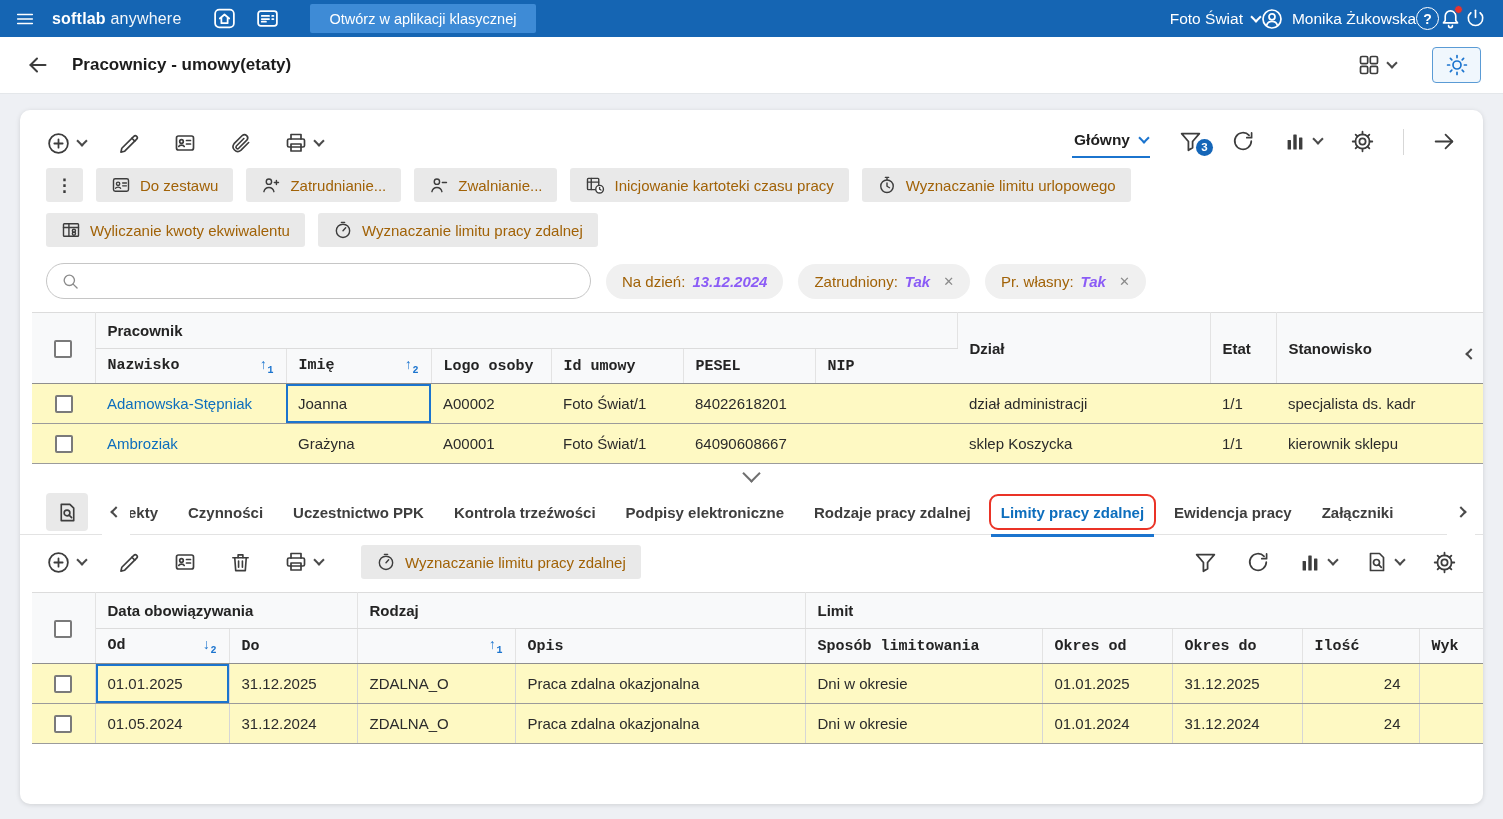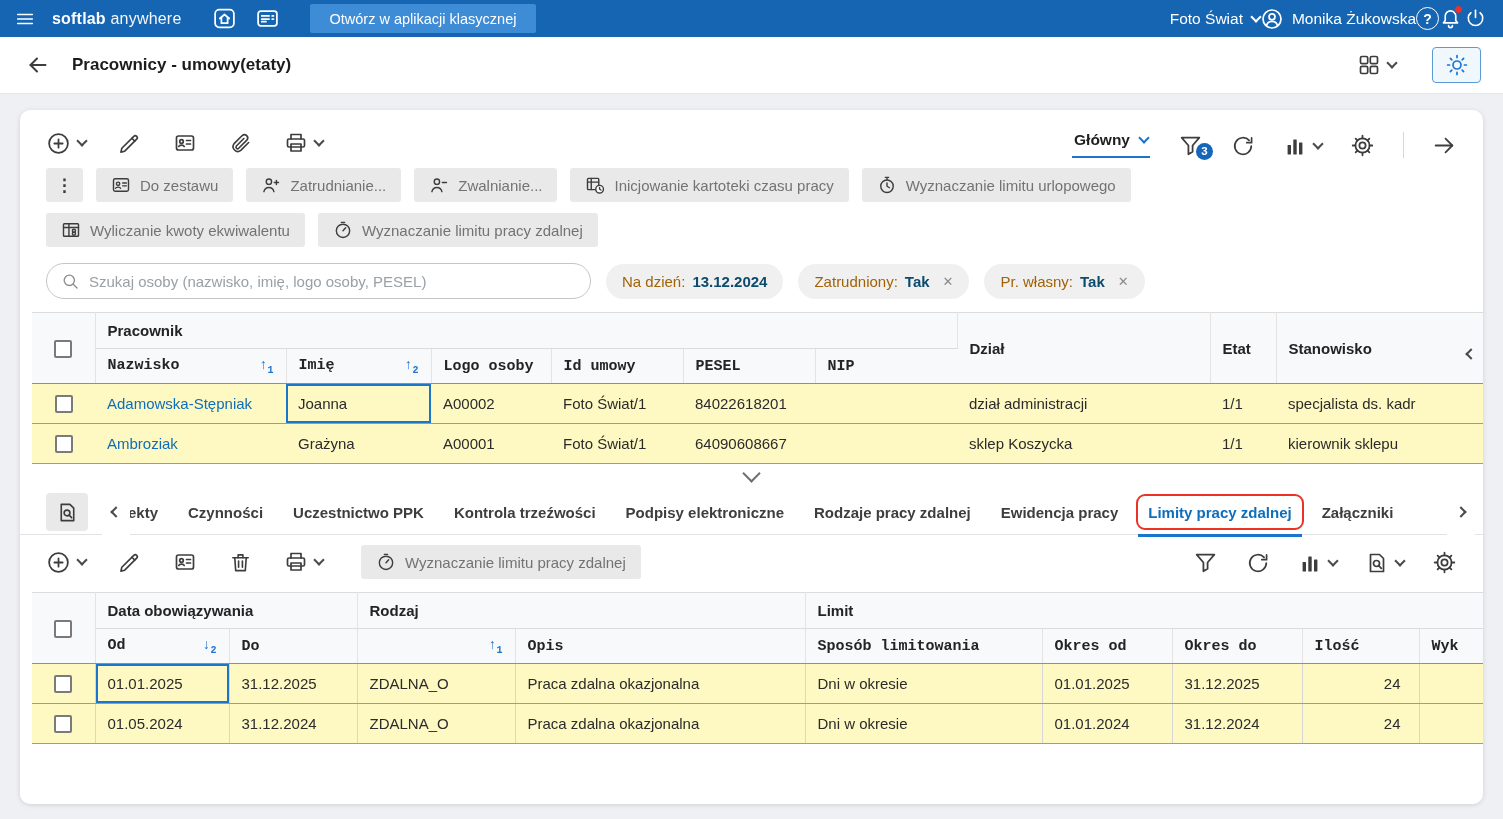--- a/index.html
+++ b/index.html
@@ -48,43 +48,43 @@
   .assist-btn { width:49px; height:36px; border:1.5px solid #5a9bd5; background:#f0f7fd; border-radius:4px;
                 display:flex; align-items:center; justify-content:center; cursor:pointer; }
 
   
   .card { margin:16px 20px 0; height:694px; background:#fff; border-radius:10px;
           box-shadow:0 1px 5px rgba(0,0,0,.13); position:relative; overflow:hidden; padding-top:8px; }
 
   .tb-row { display:flex; align-items:center; padding:6px 26px 0 26px; height:44px; }
   .ig { display:flex; align-items:center; gap:7px; margin-right:32px; cursor:pointer; }
   .ig.solo { margin-right:32px; }
-  .tbr-right { margin-left:auto; display:flex; align-items:flex-end; gap:28px; }
+  .tbr-right { margin-left:auto; display:flex; align-items:flex-start; gap:28px; }
   .view-sel { display:flex; align-items:center; gap:10px; padding:2px 2px 7px; border-bottom:2px solid #1b74ce; cursor:pointer; }
   .view-sel .lbl { font-weight:700; color:#1f1f1f; font-size:15.5px; }
   .funnel-wrap { position:relative; cursor:pointer; }
   .badge { position:absolute; top:10px; right:-10px; min-width:17px; height:17px; border-radius:50%; background:#1566b8;
            color:#fff; font-size:11.5px; font-weight:700; display:flex; align-items:center; justify-content:center; }
   .vdiv { width:1px; height:26px; background:#d7d7d7; }
 
   .actions { display:flex; align-items:center; gap:13px; padding:6px 26px 0; }
   .actions.second { padding-top:11px; }
   .dots-btn { width:37px; height:34px; background:#e9e9e9; border:none; border-radius:3px; font-size:17px; font-weight:700;
               color:#3a3a3a; cursor:pointer; font-family:inherit; }
   .act-btn { height:34px; background:#e9e9e9; border:none; border-radius:3px; display:inline-flex; align-items:center;
-             gap:9px; padding:0 15px; font-size:15px; color:#737373; font-family:inherit; cursor:pointer; white-space:nowrap; }
+             gap:9px; padding:0 15px; font-size:15px; color:#a16207; font-family:inherit; cursor:pointer; white-space:nowrap; }
 
   .filterbar { display:flex; align-items:center; gap:15px; padding:16px 26px 0; }
   .searchbox { width:545px; height:36px; border:1px solid #c6c6c6; border-radius:18px; display:flex; align-items:center;
                padding:0 14px; gap:9px; background:#fff; }
   .searchbox input { border:none; outline:none; flex:1; font-size:15px; font-family:inherit; color:#333; background:transparent; }
   .searchbox input::placeholder { color:#9aa0a6; }
   .chip { height:35px; background:#f0f0f0; border-radius:18px; display:flex; align-items:center; padding:0 16px; gap:7px;
           cursor:pointer; white-space:nowrap; }
-  .chip .cl { color:#a16207; } .chip .cv { font-weight:700; color:#0c4a6e; }
+  .chip .cl { color:#a16207; } .chip .cv { font-weight:700; color:#8b5cf6;font-style:italic; }
   .chip .x { color:#8a8a8a; font-size:13px; margin-left:6px; cursor:pointer; }
 
   
   .tblwrap { margin:13px 0 0 12px; overflow:hidden; position:relative; width:1451px; }
   table.t { border-collapse:collapse; table-layout:fixed; font-size:15px; }
   .t-upper { width:1480px; } .t-lower { width:1500px; }
   .t thead th { background:#f8f9fa; font-weight:700; color:#242424; text-align:left; padding:0 12px;
                 border-top:1px solid #dcdcdc; border-right:1px solid #e3e3e3; border-bottom:1px solid #8f8f8f; }
   .t thead th:last-child { border-right:none; }
   .t thead th.grp { border-bottom:1px solid #dcdcdc; height:36px; }
@@ -353,21 +353,20 @@
       <span>Wyznaczanie limitu pracy zdalnej</span>
     </button>
   </div>
 
   <div class="filterbar">
     <div class="searchbox">
       <svg class="ic" width="19" height="19" viewBox="0 0 24 24" style="stroke:#8b8b8b">
           <circle cx="10.5" cy="10.5" r="6.5"></circle>
           <path d="M15.3 15.3l5 5"></path>
         </svg>
-      <input type="text" placeholder="Szukaj osoby (nazwisko, imię, logo osoby, PESEL)" style="">
     </div>
     <div class="chip">
       <span class="cl">Na dzień:</span>
       <span class="cv">13.12.2024</span>
     </div>
     <div class="chip">
       <span class="cl">Zatrudniony:</span>
       <span class="cv">Tak</span>
       <span class="x">✕</span>
     </div>
@@ -464,25 +463,25 @@
     <span class="tabnav">
         <span class="chv left"></span>
       </span>
     <div class="tabs-strip">
       <span class="tab first">Obiekty</span>
       <span class="tab">Czynności</span>
       <span class="tab">Uczestnictwo PPK</span>
       <span class="tab">Kontrola trzeźwości</span>
       <span class="tab">Podpisy elektroniczne</span>
       <span class="tab">Rodzaje pracy zdalnej</span>
-      <span class="tab">Ewidencja pracy</span>
       <span class="tab active">
           <span>Limity pracy zdalnej</span>
           <span class="annotation"></span>
         </span>
+      <span class="tab">Ewidencja pracy</span>
       <span class="tab">Załączniki</span>
     </div>
     <span class="tabnav">
         <span class="chv right"></span>
       </span>
   </div>
 
   <div class="tb-row" style="height:48px">
     <span class="ig">
       <svg class="ic" width="25" height="25" viewBox="0 0 24 24">

